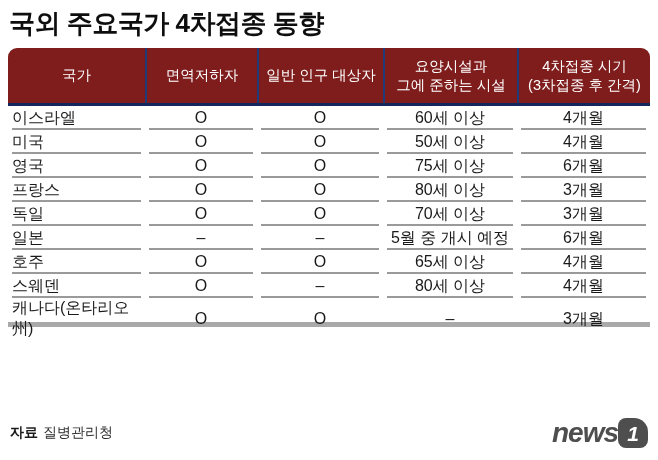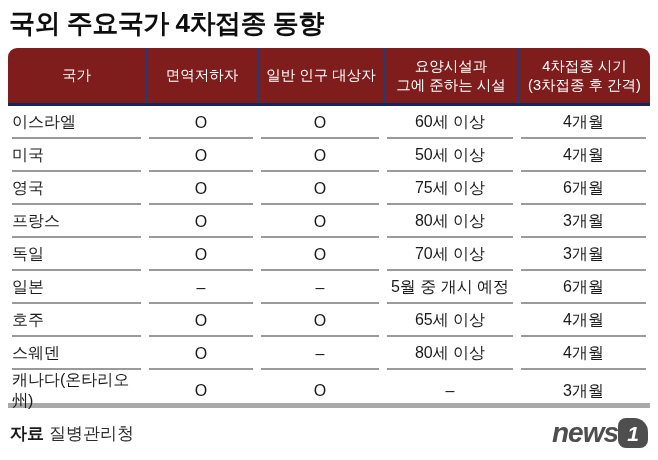--- a/index.html
+++ b/index.html
@@ -14,33 +14,33 @@
 
   .grid-row { display:grid; grid-template-columns:137px 112px 126px 134px 133px; }
 
   .thead { background:#7f1d1d; border-radius:9px 9px 0 0;
     border-bottom:3px solid #14275a; height:58px; }
   .th { color:#ffffff; font-size:14.5px; line-height:1.25; display:flex;
     align-items:center; justify-content:center; text-align:center;
     white-space:pre-line; padding:2px 2px; }
   .th + .th { border-left:2px solid #1e3a78; }
 
-  .tr { height:33px; }
+  .tr { height:24px; }
   .td { position:relative; font-size:16px; color:#1a1a1a; display:flex;
     align-items:center; justify-content:center; text-align:center; }
   .td.first { justify-content:flex-start; padding-left:4px; text-align:left; }
   .td::after { content:""; position:absolute; left:4px; right:4px; bottom:0;
     height:2px; background:#9a9a9a; }
   .tr.last .td::after { display:none; }
 
   .bottom-bar { height:5px; background:#a9a9a9; margin-top:0px; }
 
   .footer { position:absolute; left:10px; right:10px; top:418px; display:flex;
     justify-content:space-between; align-items:center; }
-  .source { font-size:17px; color:#2b2b2b; }
+  .source { font-size:14px; color:#2b2b2b; }
   .source b { font-weight:800; margin-right:5px; color:#1a1a1a; }
 
   .logo { display:flex; align-items:center; gap:0; }
   .logo-text { font-size:28px; font-weight:800; font-style:italic;
     color:#4e4e4e; letter-spacing:-1px; line-height:1; }
   .logo-badge { width:30px; height:30px; background:#4e4e4e;
     border-radius:8px 14px 8px 8px; color:#ffffff; font-size:21px;
     font-weight:800; font-style:italic; display:flex; align-items:center;
     justify-content:center; line-height:1; }
 </style>

